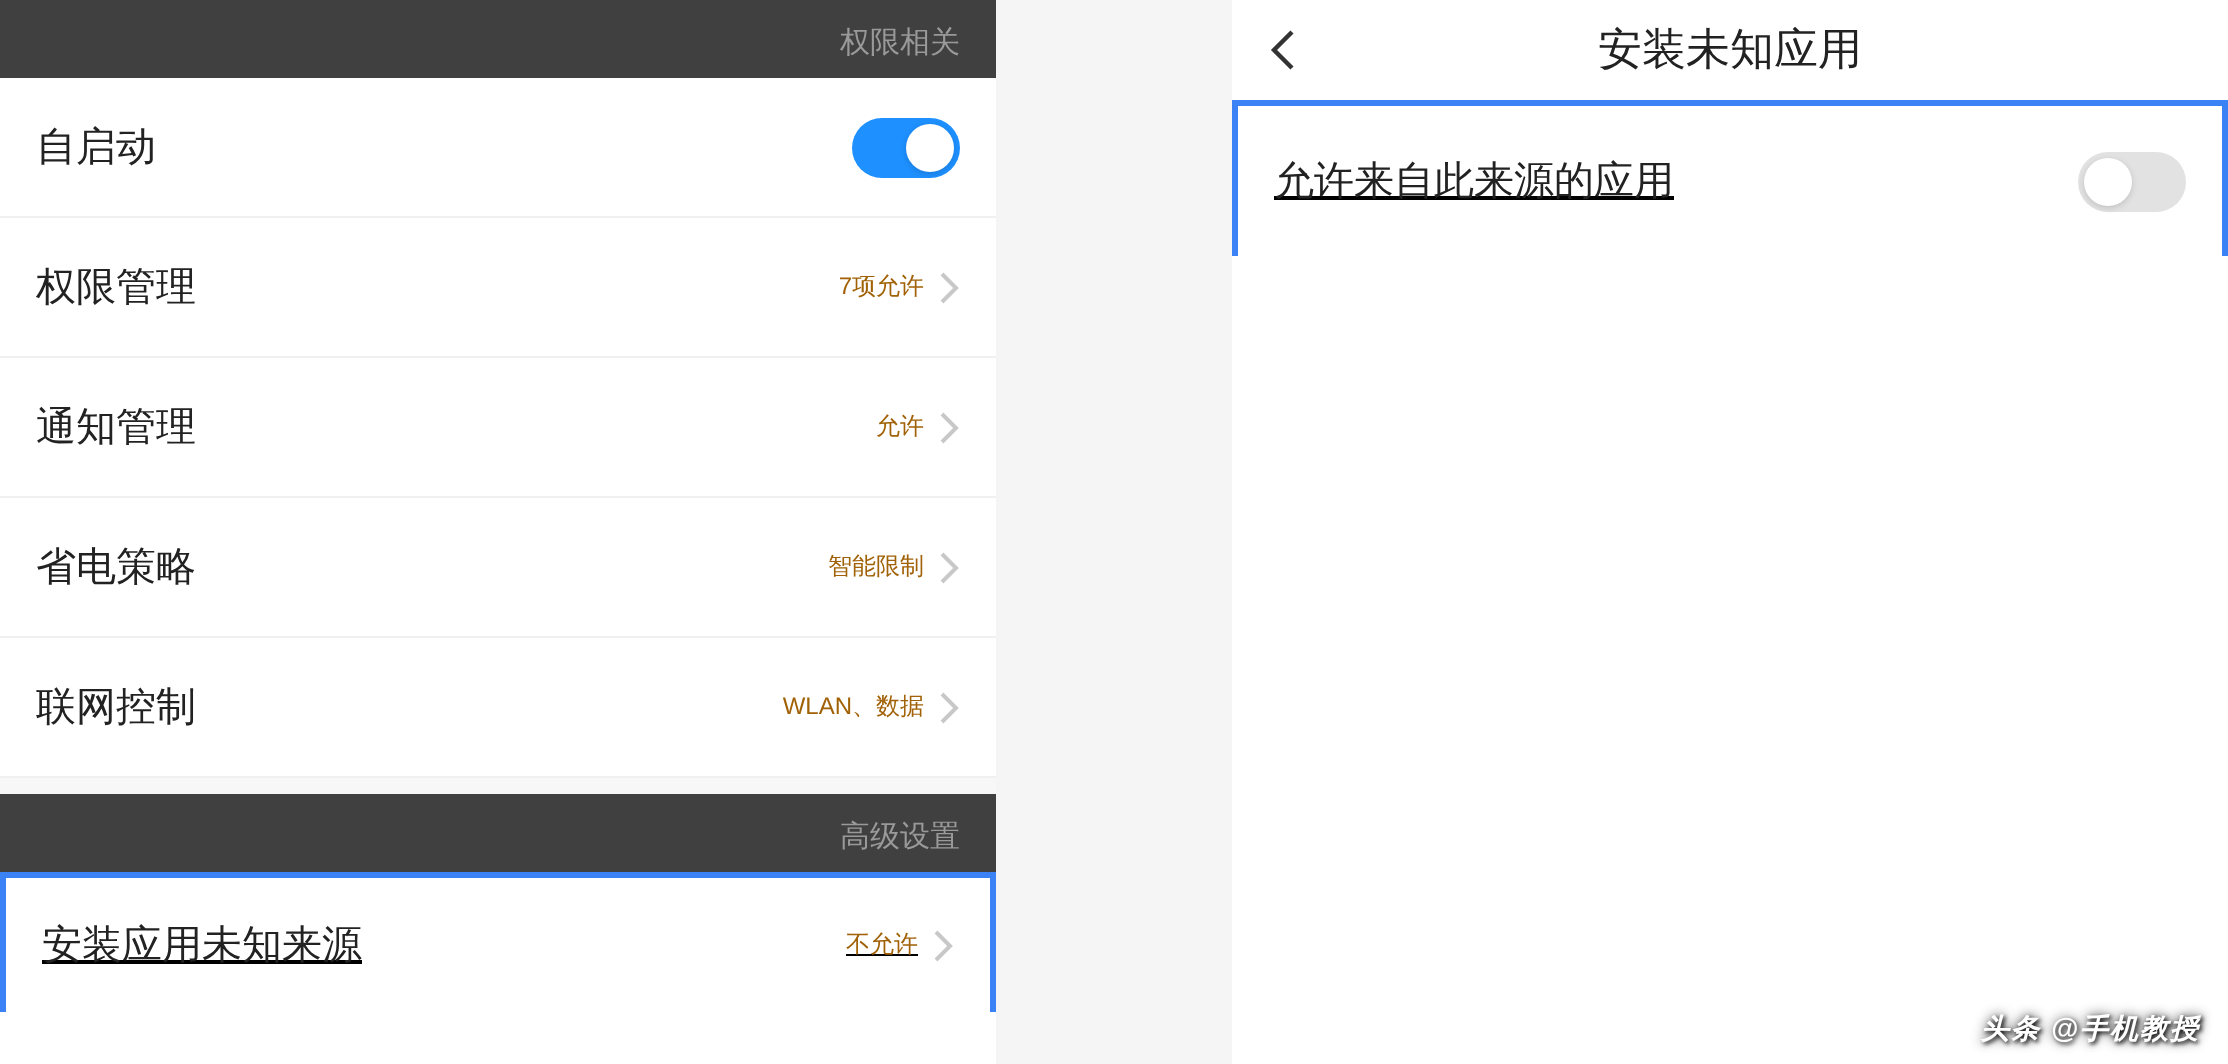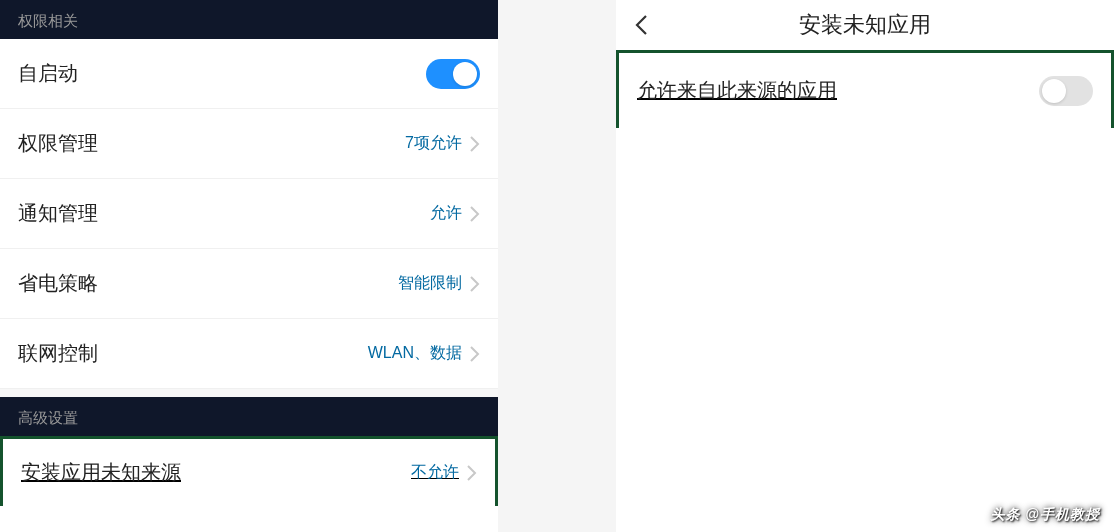--- a/index.html
+++ b/index.html
@@ -22,21 +22,22 @@
     }
     .panel-right {
       width: 498px;
       height: 532px;
       margin-left: 118px;
     }
     .section-header {
       font-size: 15px;
       color: #999;
       padding: 12px 18px 8px 18px;
-      background: #0f172a;
+      background: #404040;
+      text-align: right;
     }
     .row {
       display: flex;
       align-items: center;
       justify-content: space-between;
       padding: 0 18px;
       height: 70px;
       background: #fff;
       border-bottom: 1px solid #f0f0f0;
     }
@@ -44,22 +45,22 @@
     .row-label {
       font-size: 20px;
       color: #222;
     }
     .row-right {
       display: flex;
       align-items: center;
       gap: 8px;
     }
     .row-value {
-      font-size: 16px;
-      color: #0369a1;
+      font-size: 12px;
+      color: #a16207;
     }
     .chevron {
       color: #c8c8c8;
       display: flex;
       align-items: center;
     }
     .chevron svg { width: 10px; height: 16px; }
     .toggle {
       width: 54px;
       height: 30px;
@@ -74,21 +75,21 @@
       width: 24px;
       height: 24px;
       border-radius: 50%;
       background: #fff;
       top: 3px;
       box-shadow: 0 1px 3px rgba(0,0,0,0.15);
     }
     .toggle-on .toggle-knob { right: 3px; }
     .toggle-off .toggle-knob { left: 3px; }
     .highlight-box {
-      border: 3px solid #14532d;
+      border: 3px solid #3b82f6;
       gap: 48px;
     }
     .panel-right-header {
       display: flex;
       align-items: center;
       height: 50px;
       padding: 0 18px;
       position: relative;
     }
     .back-btn {

